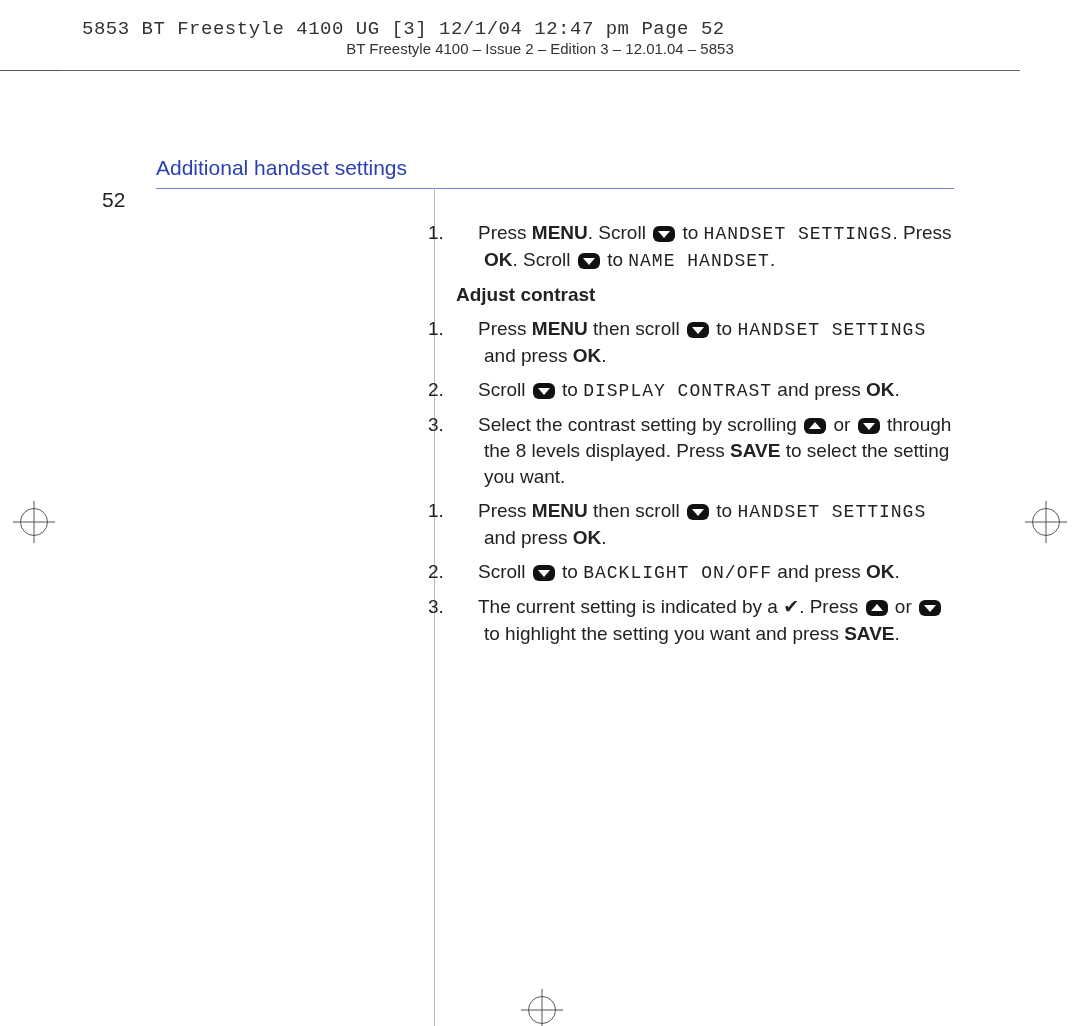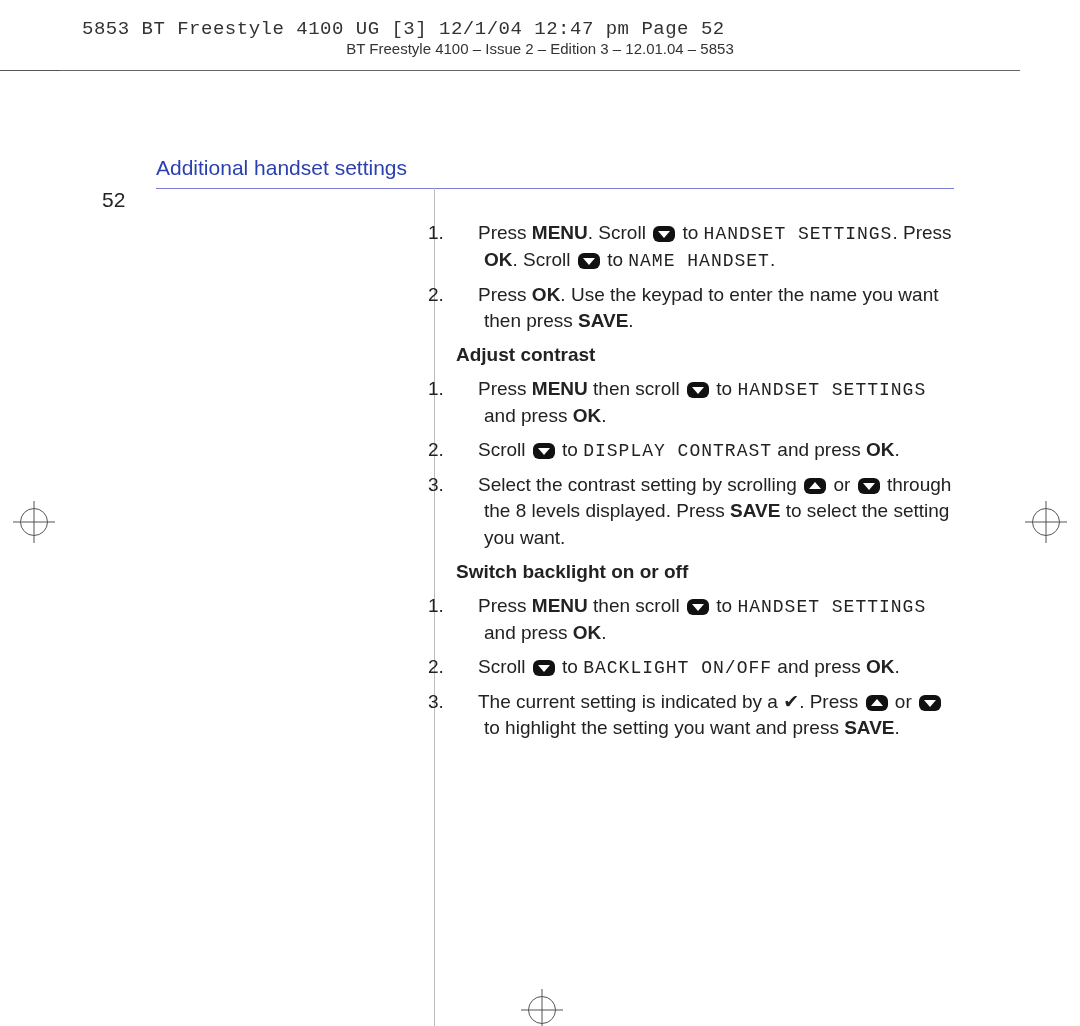--- a/index.html
+++ b/index.html
@@ -148,23 +148,20 @@
     <p class="indent block">
       <span class="num">1.</span><span>Press </span><b>MENU</b><span>. Scroll </span><span class="arrow"><svg width="22" height="16">
             <rect x="0" y="0" width="22" height="16" rx="6" fill="#111"></rect>
             <polygon points="11,12 5,5 17,5" fill="#fff"></polygon>
           </svg></span><span> to </span><span class="lcd">HANDSET SETTINGS</span><span>. Press </span><b>OK</b><span>. Scroll </span><span class="arrow"><svg width="22" height="16">
             <rect x="0" y="0" width="22" height="16" rx="6" fill="#111"></rect>
             <polygon points="11,12 5,5 17,5" fill="#fff"></polygon>
           </svg></span><span> to </span><span class="lcd">NAME HANDSET</span><span>.</span>
     </p>
 
-    <p class="indent block">
-      <span class="num">2.</span><span>Press </span><b>OK</b><span>. Use the keypad to enter the name you want then press </span><b>SAVE</b><span>.</span>
-    </p>
 
     <p class="h">Adjust contrast</p>
 
     <p class="indent block">
       <span class="num">1.</span><span>Press </span><b>MENU</b><span> then scroll </span><span class="arrow"><svg width="22" height="16">
             <rect x="0" y="0" width="22" height="16" rx="6" fill="#111"></rect>
             <polygon points="11,12 5,5 17,5" fill="#fff"></polygon>
           </svg></span><span> to </span><span class="lcd">HANDSET SETTINGS</span><span> and press </span><b>OK</b><span>.</span>
     </p>
 
@@ -178,21 +175,20 @@
     <p class="indent block">
       <span class="num">3.</span><span>Select the contrast setting by scrolling </span><span class="arrow"><svg width="22" height="16">
             <rect x="0" y="0" width="22" height="16" rx="6" fill="#111"></rect>
             <polygon points="11,4 5,11 17,11" fill="#fff"></polygon>
           </svg></span><span> or </span><span class="arrow"><svg width="22" height="16">
             <rect x="0" y="0" width="22" height="16" rx="6" fill="#111"></rect>
             <polygon points="11,12 5,5 17,5" fill="#fff"></polygon>
           </svg></span><span> through the 8 levels displayed. Press </span><b>SAVE</b><span> to select the setting you want.</span>
     </p>
 
-    <p class="h">Switch backlight on or off</p>
 
 
     <p class="indent block">
       <span class="num">1.</span><span>Press </span><b>MENU</b><span> then scroll </span><span class="arrow"><svg width="22" height="16">
             <rect x="0" y="0" width="22" height="16" rx="6" fill="#111"></rect>
             <polygon points="11,12 5,5 17,5" fill="#fff"></polygon>
           </svg></span><span> to </span><span class="lcd">HANDSET SETTINGS</span><span> and press </span><b>OK</b><span>.</span>
     </p>
 
     <p class="indent block">

